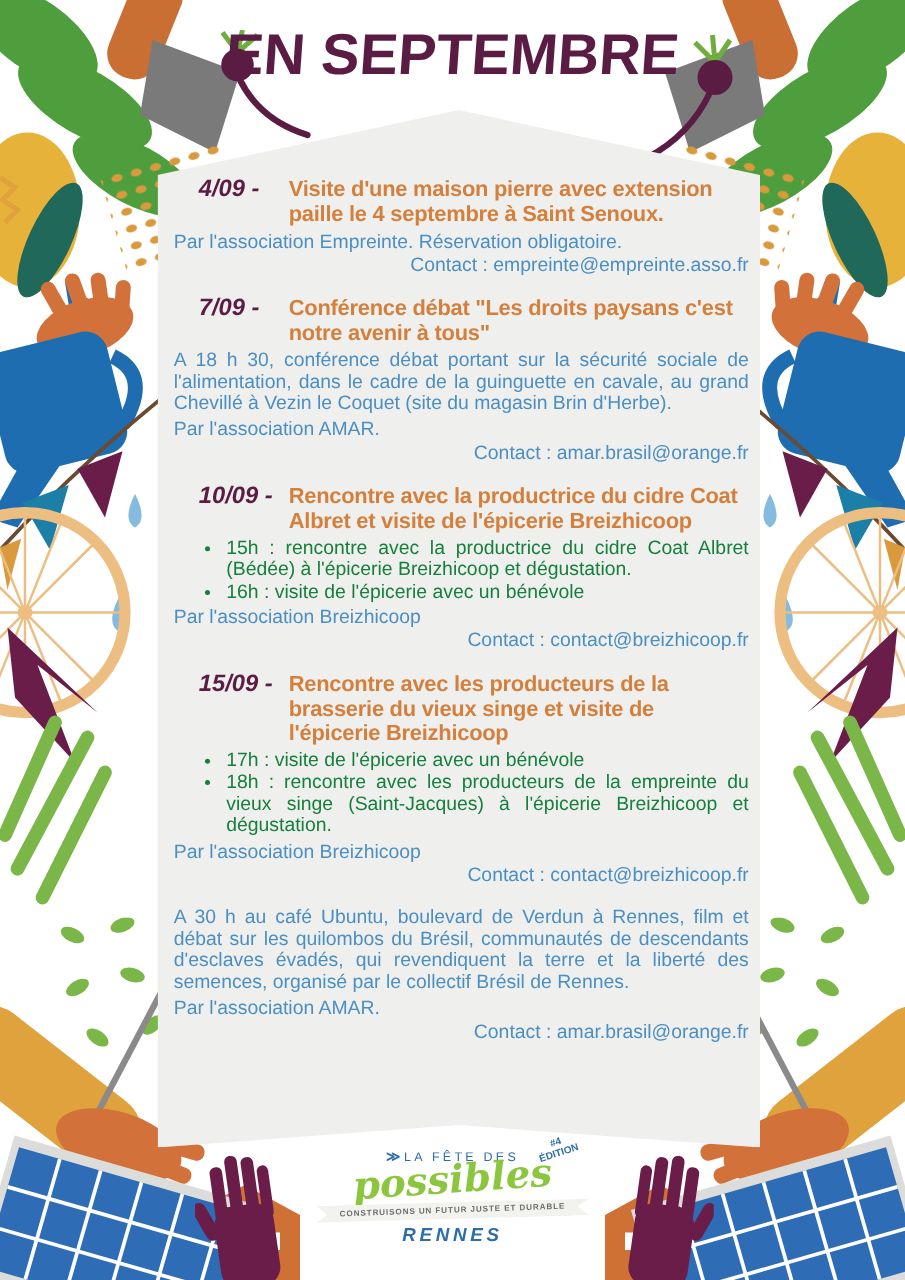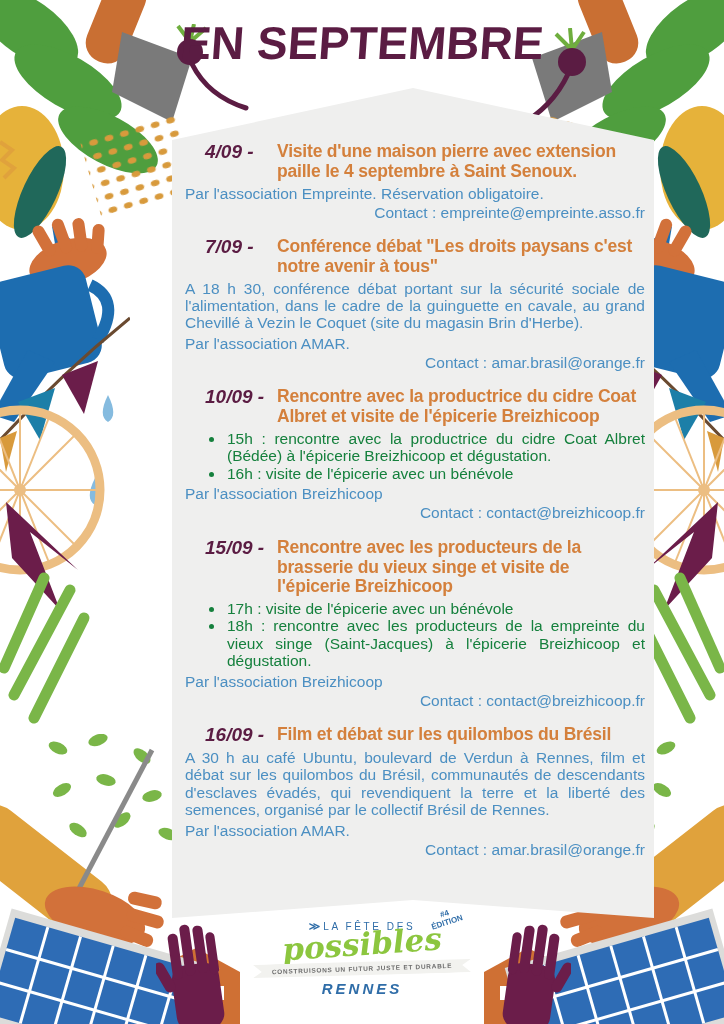--- a/index.html
+++ b/index.html
@@ -13,21 +13,20 @@
   .page-title{
     position:absolute;top:16px;left:0;right:0;text-align:center;
     font-size:46px;font-weight:800;color:#5b1c43;letter-spacing:0px;
     transform:skewX(-4deg);white-space:nowrap;
   }
 
   .panel{
     position:absolute;left:126px;top:88px;width:482px;height:830px;
     background:#efefee;
     clip-path:polygon(0 52px,50% 0,100% 52px,100% 100%,50% calc(100% - 18px),0 100%);
-    margin-left:46px;
   }
   .panel-content{
     position:absolute;top:54px;left:13px;right:9px;bottom:24px;overflow:hidden;
   }
   .event{margin-bottom:8px;}
   .event-head{display:flex;align-items:flex-start;}
   .event-date{
     flex:none;width:92px;box-sizing:border-box;padding-left:20px;
     color:#5b1c43;font-weight:800;font-style:italic;font-size:19px;line-height:1.1;
   }
@@ -346,24 +345,20 @@
       </div>
       <ul class="event-bullets">
         <li>17h : visite de l'épicerie avec un bénévole</li>
         <li>18h : rencontre avec les producteurs de la empreinte du vieux singe (Saint-Jacques) à l'épicerie Breizhicoop et dégustation.</li>
       </ul>
       <p class="event-by">Par l'association Breizhicoop</p>
       <p class="event-contact">Contact : contact@breizhicoop.fr</p>
     </section>
 
     <section class="event">
-      <div class="event-head">
-        <div class="event-date">16/09 -</div>
-        <div class="event-title">Film et débat sur les quilombos du Brésil</div>
-      </div>
       <p class="event-body just">A 30 h au café Ubuntu, boulevard de Verdun à Rennes, film et débat sur les quilombos du Brésil, communautés de descendants d'esclaves évadés, qui revendiquent la terre et la liberté des semences, organisé par le collectif Brésil de Rennes.</p>
       <p class="event-by">Par l'association AMAR.</p>
       <p class="event-contact">Contact : amar.brasil@orange.fr</p>
     </section>
 
   </div>
 </div>
 
 <div class="logo" style="position:absolute;">
   <div>

